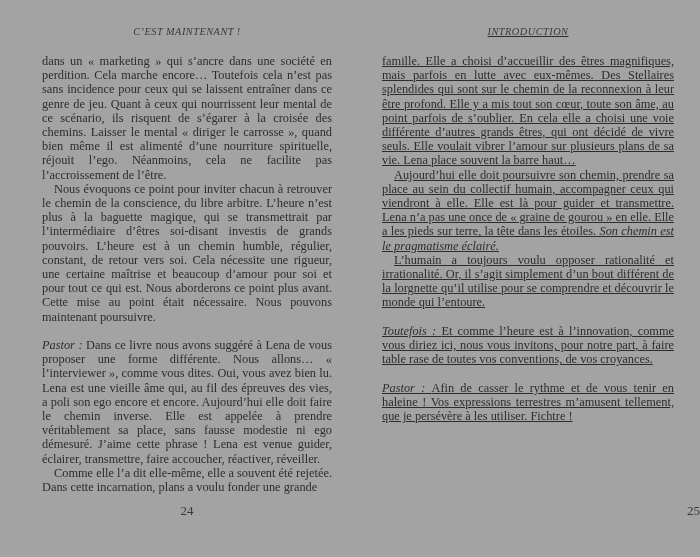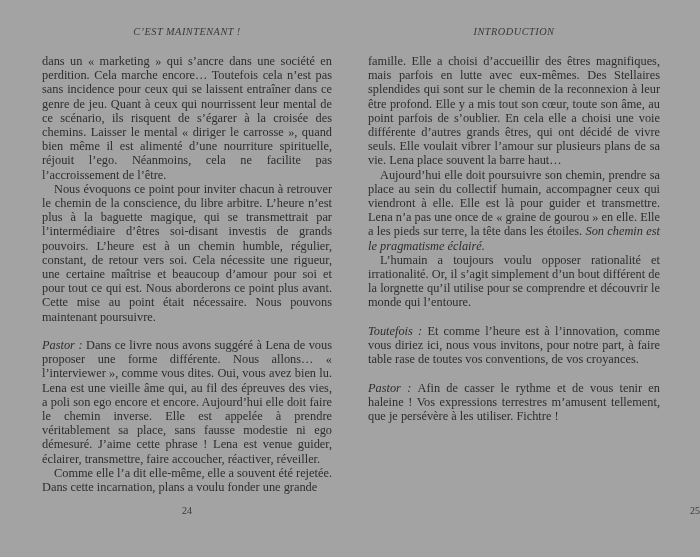--- a/index.html
+++ b/index.html
@@ -14,21 +14,21 @@
     background: #a3a3a3;
     font-family: "Liberation Serif", serif;
     color: #2e2d2b;
     overflow: hidden;
   }
   .page {
     position: absolute;
     top: 26px;
   }
   .page-left  { left: 42px;  width: 290px; }
-  .page-right { left: 368px; width: 292px; }
+  .page-right { left: 382px; width: 292px; text-decoration: underline; }
 
   .running-head {
     text-align: center;
     font-style: italic;
     font-size: 10.3px;
     letter-spacing: 0.5px;
     line-height: 12px;
     margin: 0 0 16px 0;
     color: #3a3936;
     white-space: nowrap;
@@ -43,21 +43,21 @@
   }
   .body-text p { margin: 0; }
   p.indent { text-indent: 12px; }
   p.gap    { margin-top: 14.2px; }
   .it      { font-style: italic; }
 
   .folio {
     position: absolute;
     top: 505px;
     text-align: center;
-    font-size: 10px;
+    font-size: 13px;
     line-height: 12px;
     color: #3a3936;
   }
   .folio-left  { left: 42px;  width: 290px; }
   .folio-right { left: 408px; width: 292px; text-align: right; }
 </style>
 </head>
 <body>
 
 <div class="spread">

